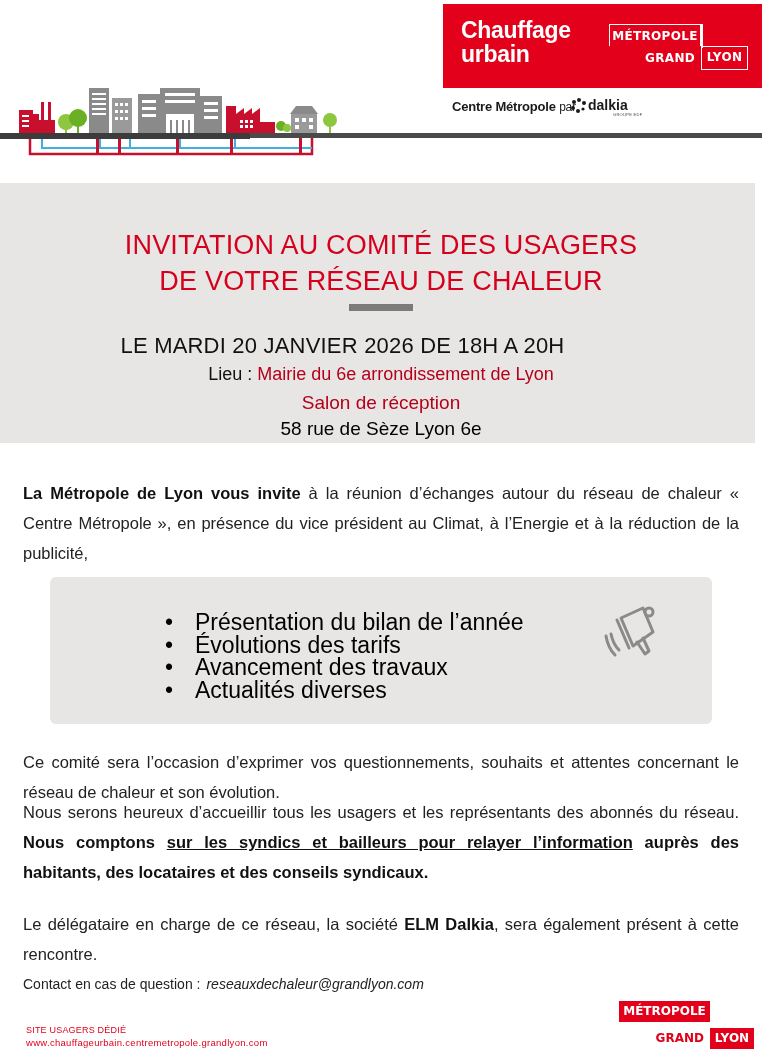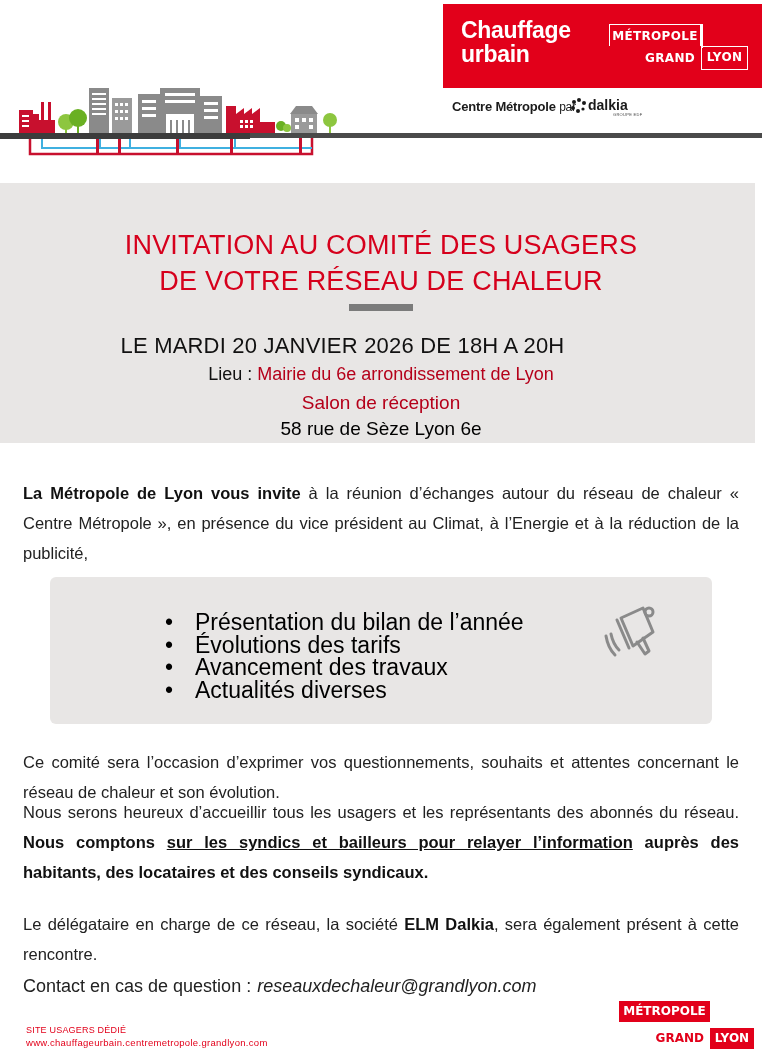--- a/index.html
+++ b/index.html
@@ -47,21 +47,21 @@
   .prog-title { left:28px; top:8px; font-size:21px; color:#e2001a; }
   .prog-list { left:115px; top:34px; margin:0; padding:0; list-style:none; }
   .prog-list li { font-size:23px; line-height:22.6px; color:#000000; position:relative; padding-left:30px; }
   .prog-list li::before { content:"•"; position:absolute; left:0; top:0; }
   .prog-icon { left:553px; top:23px; width:64px; height:58px; }
 
   .p2 { top:747px; }
   .p3 { top:797px; }
   .p3 u { text-decoration:underline; }
   .p4 { top:909px; }
-  .contact { left:23px; top:976px; font-size:18px; color:#222; }
+  .contact { left:23px; top:976px; font-size:14px; color:#222; }
   .contact .mail { font-style:italic; margin-left:6px; }
 
   
   .site-label { left:26px; top:1025px; font-size:9px; color:#e2001a; letter-spacing:0.2px; }
   .site-url { left:26px; top:1037px; font-size:9.5px; color:#e2001a; letter-spacing:0.3px; }
   .f-met { left:619px; top:1001px; width:91px; height:21px; background:#e2001a; color:#fff; font-weight:700; font-size:12px; text-align:center; line-height:21px; font-family:"DejaVu Sans", sans-serif; }
   .f-grand { left:619px; top:1028px; width:91px; height:21px; color:#e2001a; font-weight:700; font-size:12px; text-align:right; padding-right:6px; box-sizing:border-box; line-height:21px; font-family:"DejaVu Sans", sans-serif; }
   .f-lyon { left:710px; top:1028px; width:44px; height:21px; background:#e2001a; color:#fff; font-weight:700; font-size:12px; text-align:center; line-height:21px; font-family:"DejaVu Sans", sans-serif; }
 </style>
 </head>

